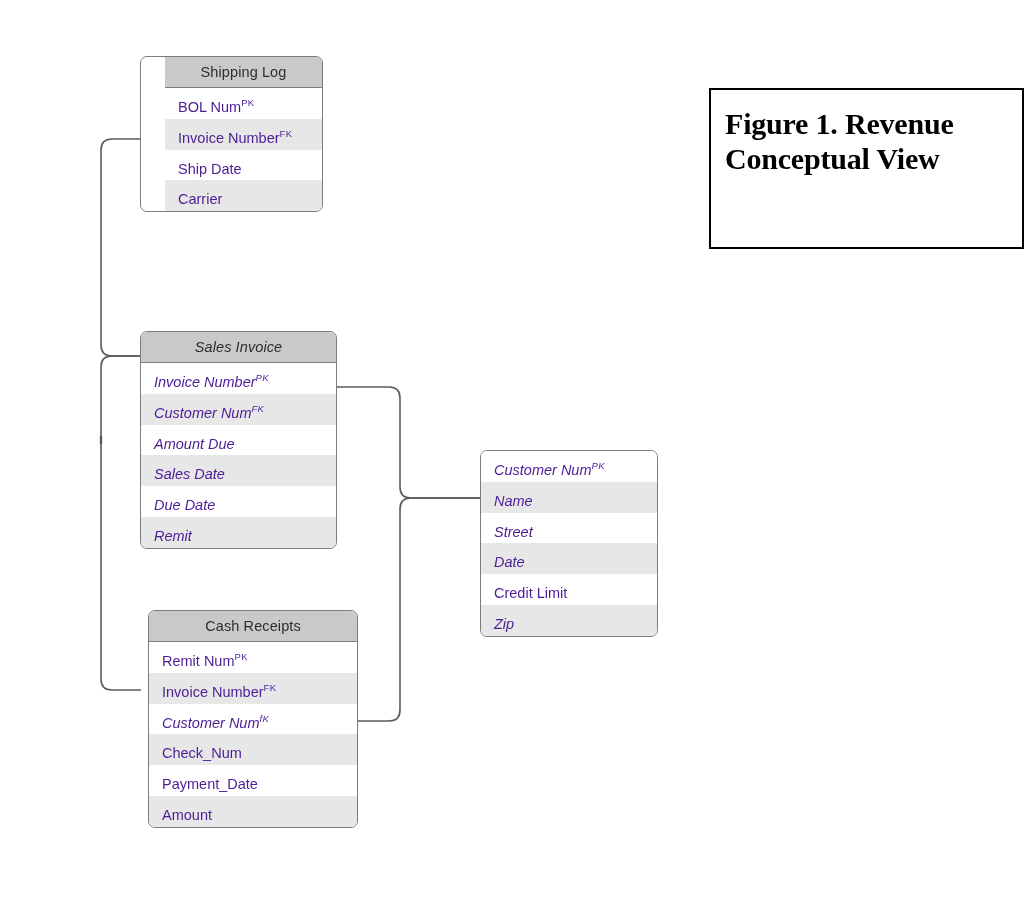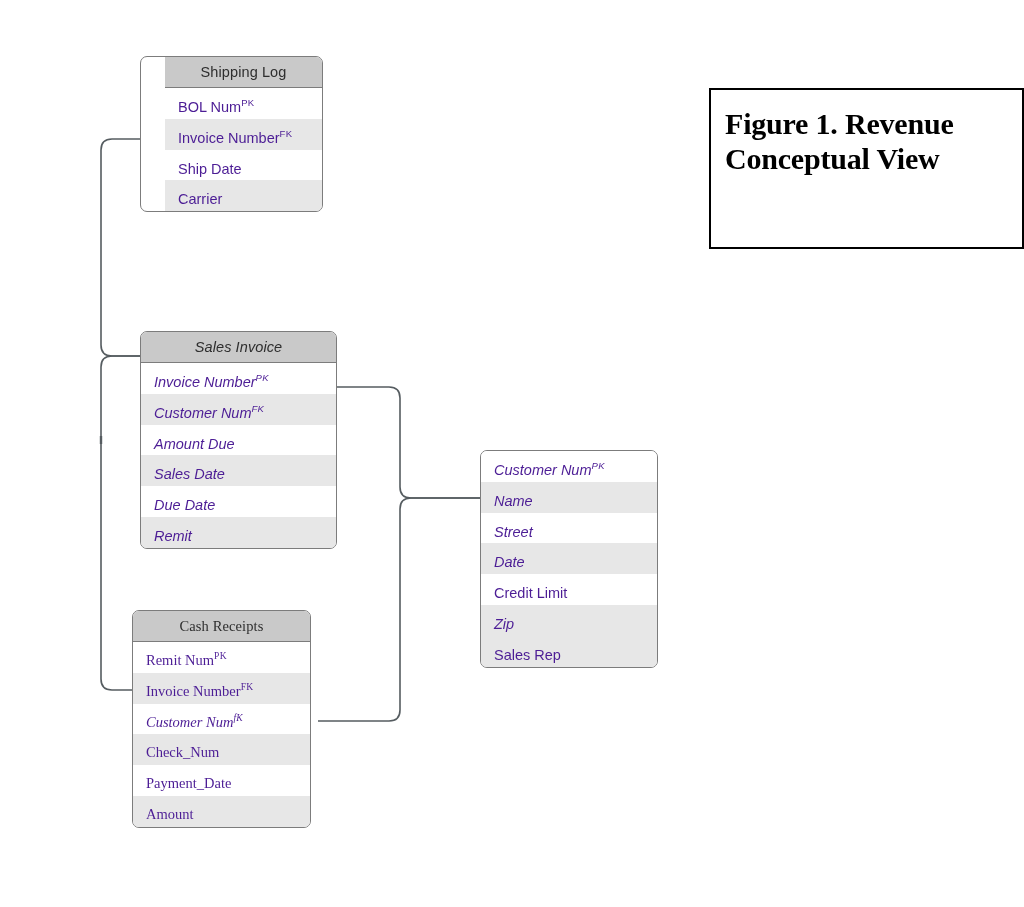--- a/index.html
+++ b/index.html
@@ -148,21 +148,21 @@
       <span>Sales Date</span><span class="sup"></span>
     </div>
     <div class="row plain it">
       <span>Due Date</span><span class="sup"></span>
     </div>
     <div class="row alt it">
       <span>Remit</span><span class="sup"></span>
     </div>
   </div>
 
-  <div class="entity" id="ent-cash-receipts" style="left:132px; top:610px; width:179px;font-family:Liberation Serif, serif;">
+  <div class="entity" id="ent-cash-receipts" style="left:148px; top:610px; width:210px;">
     <div class="hdr">Cash Receipts</div>
     <div class="row plain">
       <span>Remit Num</span><span class="sup">PK</span>
     </div>
     <div class="row alt">
       <span>Invoice Number</span><span class="sup">FK</span>
     </div>
     <div class="row plain it">
       <span>Customer Num</span><span class="sup">fK</span>
     </div>
@@ -188,23 +188,20 @@
       <span>Street</span><span class="sup"></span>
     </div>
     <div class="row alt it">
       <span>Date</span><span class="sup"></span>
     </div>
     <div class="row plain">
       <span>Credit Limit</span><span class="sup"></span>
     </div>
     <div class="row alt it">
       <span>Zip</span><span class="sup"></span>
-    </div>
-    <div class="row alt">
-      <span>Sales Rep</span><span class="sup"></span>
     </div>
   </div>
 
   <div id="caption-box">
     <div class="caption-text">Figure 1. Revenue Conceptual View</div>
   </div>
 
 </div>
 
 </body></html>

